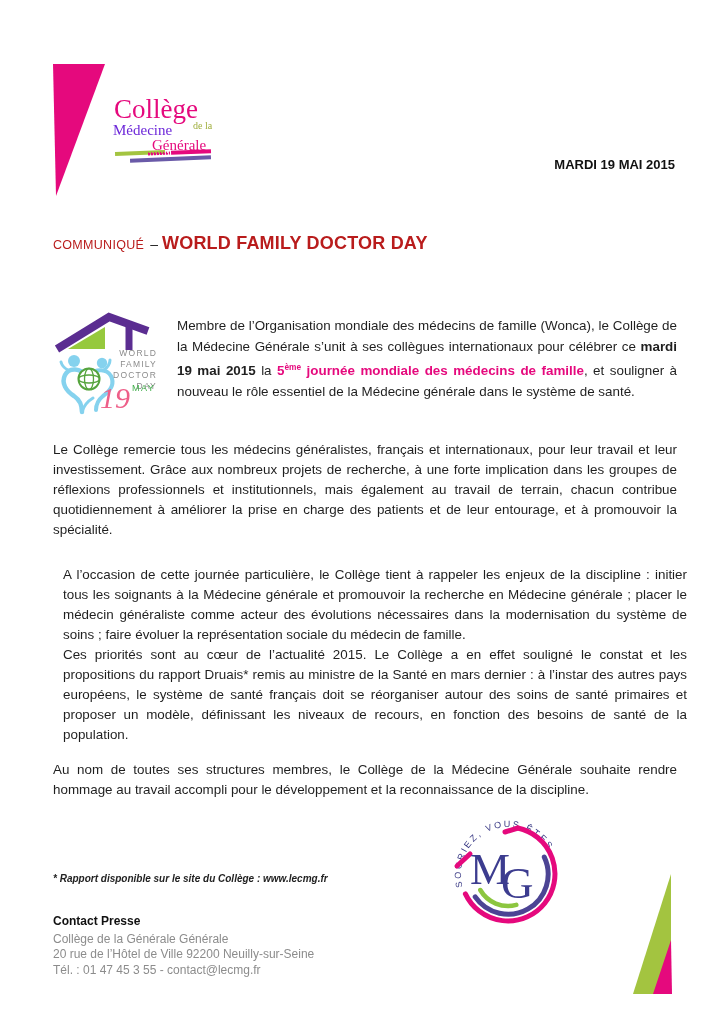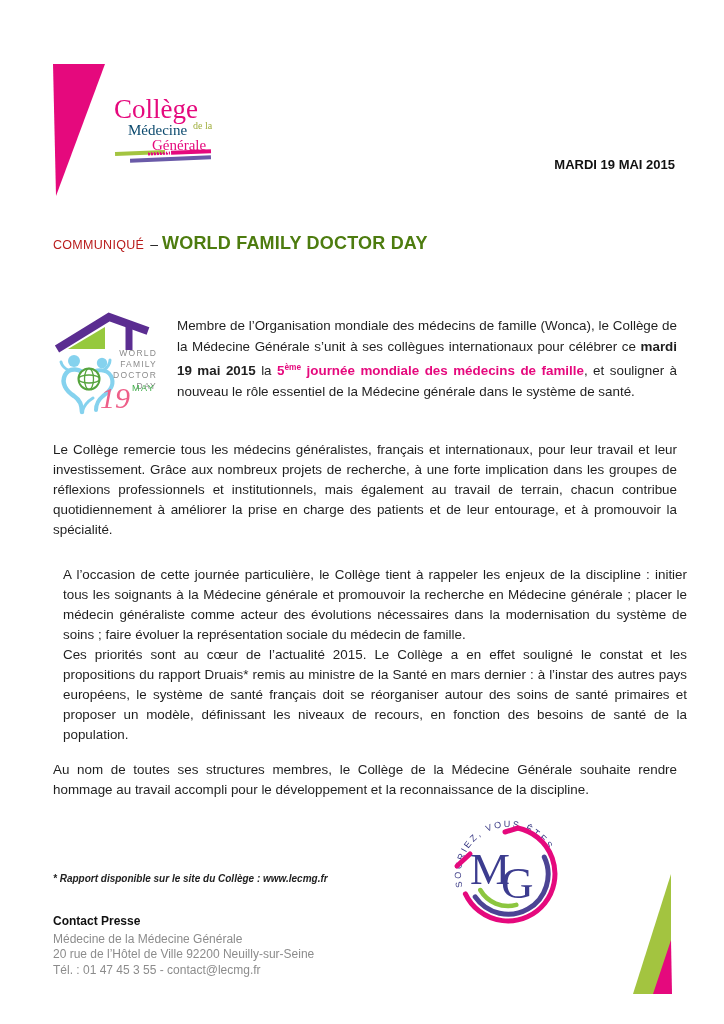--- a/index.html
+++ b/index.html
@@ -15,35 +15,35 @@
   }
   .abs { position:absolute; }
 
   
   .corner-svg { display:block; }
 
   
   .cmg-logo { left:112px; top:82px; width:110px; height:80px; font-family:"Liberation Serif", serif; }
   .cmg-college  { position:absolute; left:2px;  top:0px;  font-size:27px; color:#e5097d; letter-spacing:0px; }
   .cmg-dela     { position:absolute; left:81px; top:26px; font-size:10px; color:#9fae3c; }
-  .cmg-medecine { position:absolute; left:16px;  top:28px; font-size:15px; color:#0c4a6e; }
+  .cmg-medecine { position:absolute; left:1px;  top:28px; font-size:15px; color:#6d28d9; }
   .cmg-generale { position:absolute; left:40px; top:43px; font-size:15px; color:#e5097d; }
   .cmg-bar { position:absolute; transform:rotate(-2.5deg); }
   .cmg-bar-green  { left:3px;  top:57px; width:50px; height:3.5px; background:#a3c440; }
   .cmg-bar-pink   { left:59px; top:55.5px; width:40px; height:3.5px; background:#e5097d; }
   .cmg-bar-smudge { left:36px; top:57.5px; width:22px; height:2.5px;
     background:repeating-linear-gradient(90deg,#e5097d 0 1.5px, rgba(229,9,125,.18) 1.5px 3px); }
   .cmg-bar-purple { left:18px; top:63px; width:81px; height:4px; background:#6a5aa8; }
 
   
   .press-date { right:49px; top:145px; font-size:13px; font-weight:700; color:#111; }
   .doc-title  { left:53px; top:221px; white-space:nowrap; }
   .doc-title .prefix { font-size:12.5px; color:#b91c1c; letter-spacing:.3px; }
   .doc-title .sep    { font-size:14px; color:#2b2b2b; margin:0 4px 0 6px; }
-  .doc-title .main   { font-size:18px; font-weight:700; color:#4d7c0f; letter-spacing:.2px; }
+  .doc-title .main   { font-size:18px; font-weight:700; color:#b91c1c; letter-spacing:.2px; }
 
   
   .para { text-align:justify; font-size:13.4px; line-height:20px; color:#1f1f1f; }
   .para-intro { left:177px; top:303px; width:500px; line-height:21px; }
   .p2 { left:53px; top:428px; width:624px; }
   .p3 { left:63px; top:553px; width:624px; }
   .p4 { left:53px; top:748px; width:624px; }
   .bold { font-weight:700; }
   .pink-bold { font-weight:700; color:#e5097d; }
   sup.pink-bold { font-size:.62em; }
@@ -146,21 +146,21 @@
       <path d="M 14,54 L 27,42" stroke="#e5097d" stroke-width="5"></path>
     </g>
     <g font-family="Liberation Serif, serif" fill="#3c3c8f">
       <text x="27" y="72" font-size="45">M</text>
       <text x="58" y="86" font-size="45">G</text>
     </g>
   </svg>
 
   <div class="abs contact">
     <div class="contact-heading">Contact Presse</div>
-    <div class="contact-line">Médecine de la Médecine Générale</div>
+    <div class="contact-line">Collège de la Générale Générale</div>
     <div class="contact-line">20 rue de l’Hôtel de Ville 92200 Neuilly-sur-Seine</div>
     <div class="contact-line">Tél. : 01 47 45 3 55 - contact@lecmg.fr</div>
   </div>
 
   <svg class="abs corner-svg" style="left:615px; top:850px;" width="85" height="135" viewBox="0 0 85 135">
     <polygon points="56,12 18,132 56,132" fill="#a3c440"></polygon>
     <polygon points="56,78 38,132 57,132" fill="#e5097d"></polygon>
   </svg>
 
 </div>

